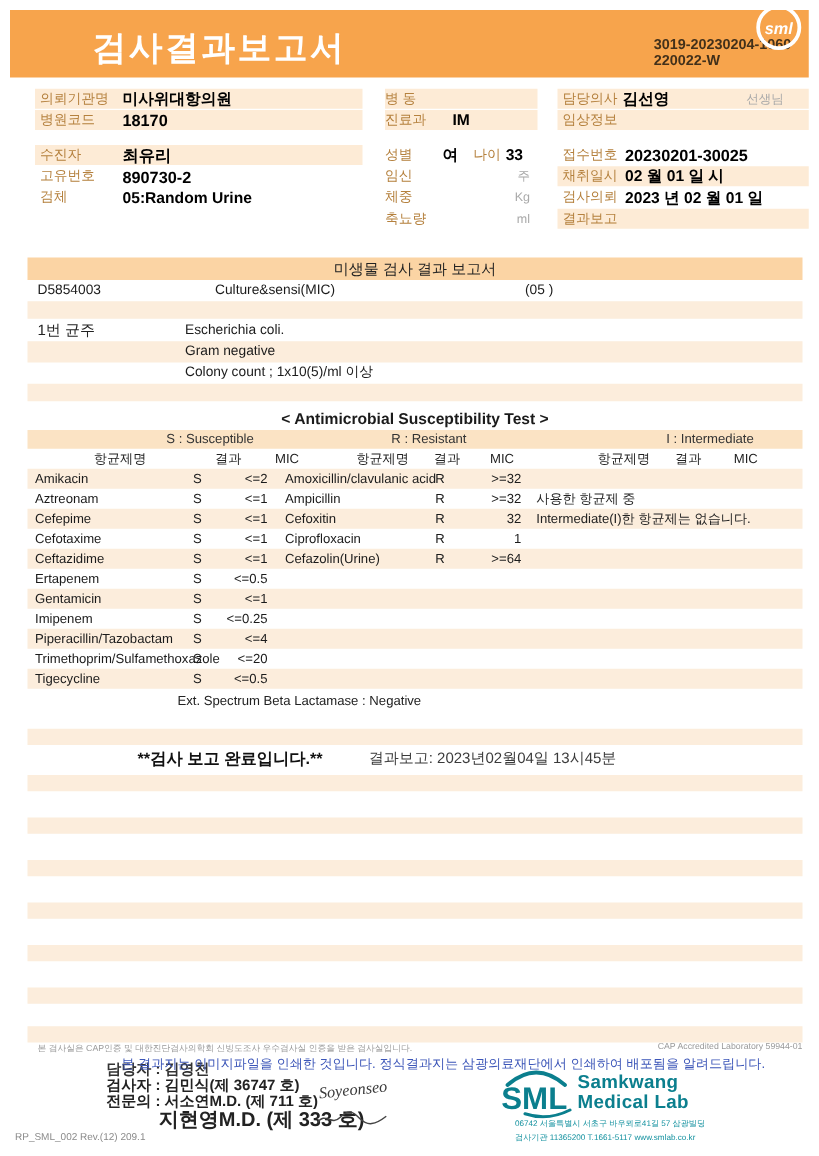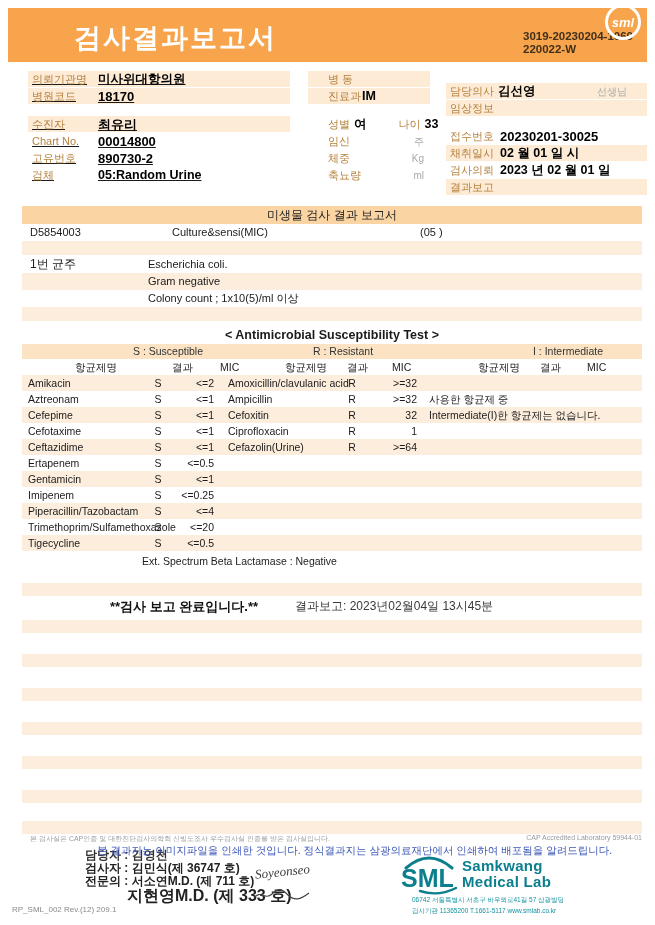--- a/index.html
+++ b/index.html
@@ -28,25 +28,25 @@
 
   
   .col{position:absolute;font-size:11px;}
   .row{height:16px;line-height:15px;display:flex;align-items:center;margin-bottom:1px;white-space:nowrap;}
   .row.band{background:var(--chip);}
   .row .lb{color:var(--label);font-size:11px;flex:0 0 auto;}
   .row .val{font-weight:bold;font-size:13px;color:#000;margin-left:8px;}
   .row .val.sm{font-size:12.5px;}
   .row .unit{color:var(--gray);margin-left:auto;margin-right:6px;font-size:10px;}
   .spacer{height:11px;}
-  .col1{left:28px;top:71px;width:262px;text-decoration:underline;}
+  .col1{left:28px;top:71px;width:262px;}
   .col1 .lb{width:62px;padding-left:4px;}
   .col2{left:308px;top:71px;width:122px;}
-  .col2 .lb{width:46px;padding-left:20px;}
-  .col3{left:446px;top:83px;width:201px;}
+  .col2 .lb{width:46px;padding-left:0;}
+  .col3{left:446px;top:71px;width:201px;}
   .col3 .lb{width:52px;padding-left:4px;}
   .suffix{color:var(--gray);margin-left:auto;margin-right:20px;font-size:10px;}
 
   
   .micro{position:absolute;left:22px;top:206px;width:620px;font-size:11px;}
   .m-head{height:18px;background:var(--deep);text-align:center;font-weight:normal;font-size:12px;line-height:18px;color:#222;}
   .m-row{height:17px;line-height:17px;position:relative;}
   .m-row.band{background:var(--stripe);}
   .m-row .a{position:absolute;left:8px;}
   .m-row .b{position:absolute;left:126px;}
@@ -119,24 +119,20 @@
     <div class="row band">
       <span class="lb">병원코드</span>
       <span class="val">18170</span>
     </div>
     <div class="spacer"></div>
     <div class="row band">
       <span class="lb">수진자</span>
       <span class="val">최유리</span>
     </div>
     <div class="row">
-      <span class="lb">Chart No.</span>
-      <span class="val">00014800</span>
-    </div>
-    <div class="row">
       <span class="lb">고유번호</span>
       <span class="val">890730-2</span>
     </div>
     <div class="row">
       <span class="lb">검체</span>
       <span class="val sm">05:Random Urine</span>
     </div>
   </div>
 
   <div class="col col2">

